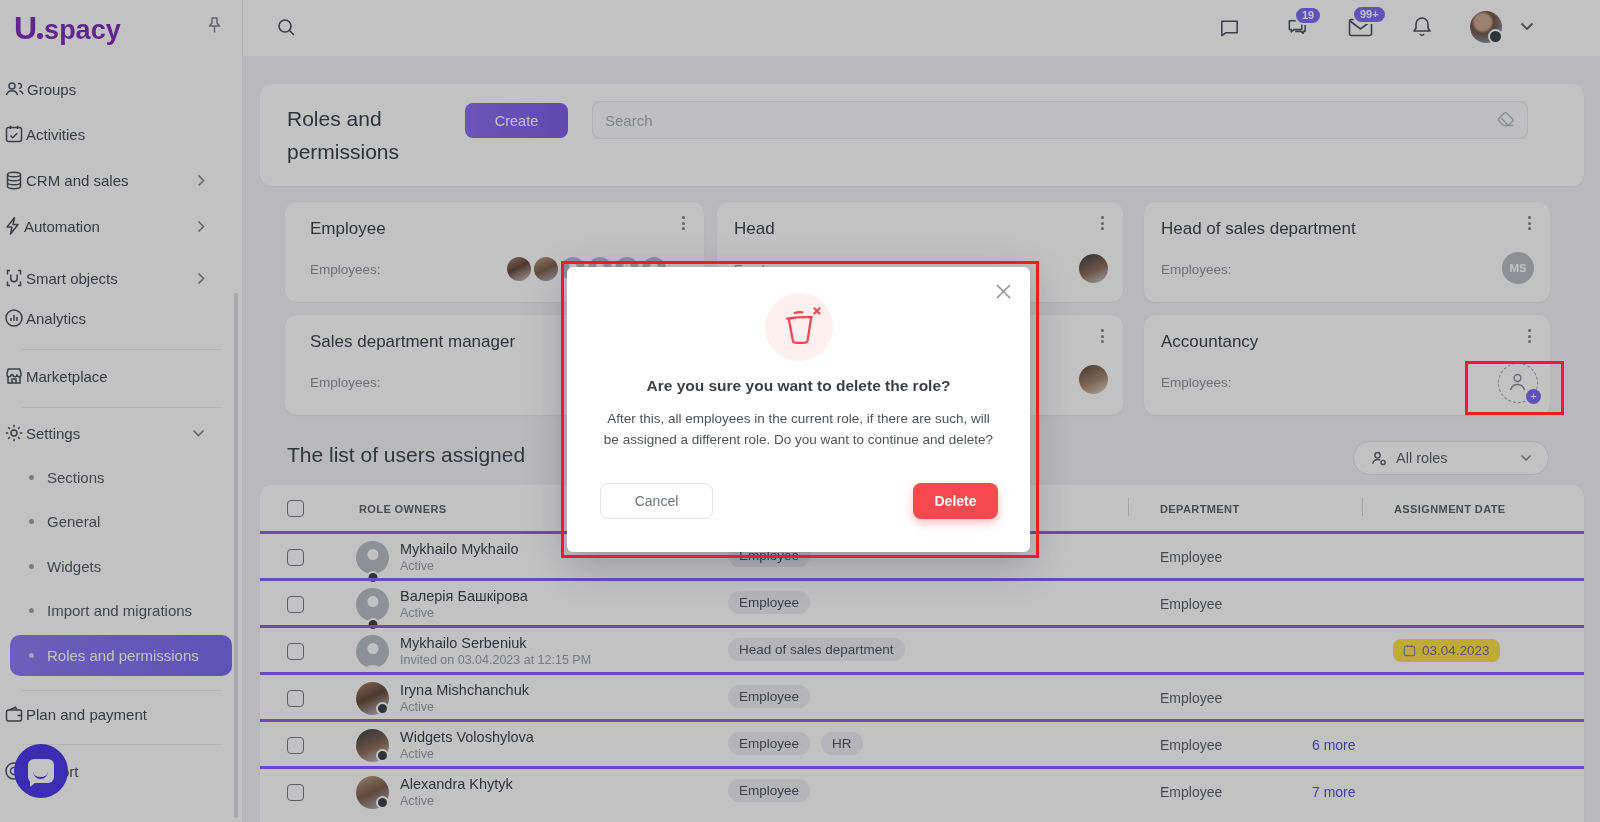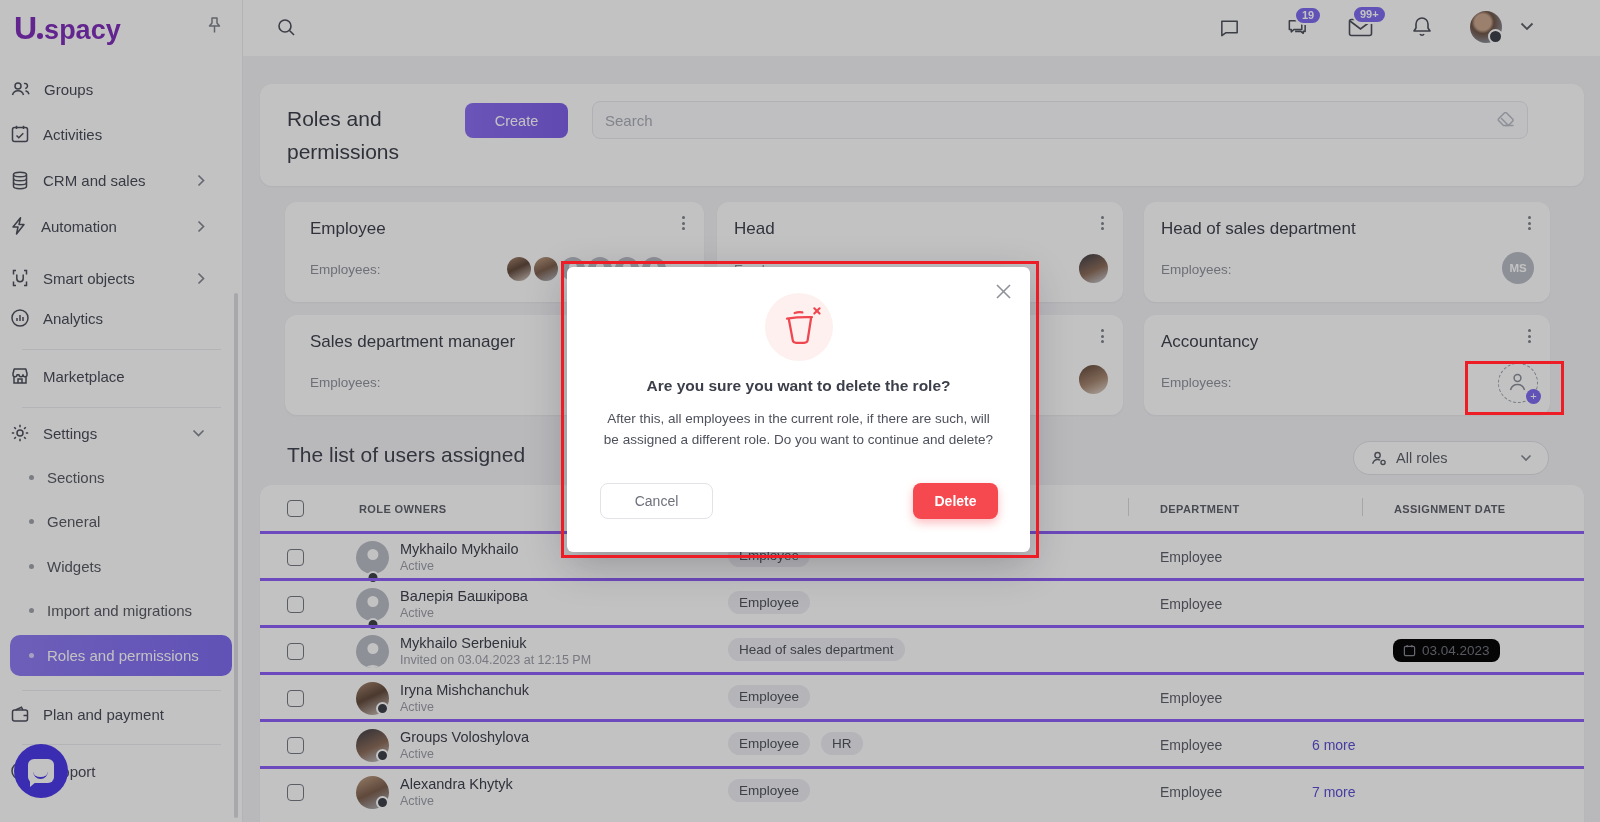--- a/index.html
+++ b/index.html
@@ -13,21 +13,21 @@
   .content-bg { left:243px; top:56px; width:1357px; height:766px; background:#f3f3f6; }
 
   .logo { left:14px; top:10px; display:flex; align-items:baseline; cursor:pointer; }
   .logo-u { font-size:32px; font-weight:800; color:#7e2ab8; letter-spacing:-1px; }
   .logo-dot { width:6px; height:6px; border-radius:50%; background:#7e2ab8; margin:0 1px 14px 1px; display:inline-block; }
   .logo-rest { font-size:27px; font-weight:700; color:#7e2ab8; letter-spacing:0; }
 
   .icon { display:inline-block; }
   .icon svg { display:block; }
 
-  .side-item { left:0; width:243px; height:26px; display:flex; align-items:center; gap:13px; padding-left:10px; color:#474a54; font-size:15px; cursor:pointer; }
+  .side-item { left:0; width:243px; height:26px; display:flex; align-items:center; gap:2px; padding-left:4px; color:#474a54; font-size:15px; cursor:pointer; }
   .side-item .chev { margin-left:auto; margin-right:38px; }
   .side-sub { left:0; width:243px; height:24px; display:flex; align-items:center; padding-left:29px; color:#55585f; font-size:15px; cursor:pointer; }
   .side-sub .dot { width:5px; height:5px; border-radius:50%; background:#a0a3ab; margin-right:13px; }
   .side-active { left:10px; width:222px; height:41px; border-radius:10px; background:linear-gradient(90deg,#8d79f2,#7b68ee); display:flex; align-items:center; padding-left:19px; color:#fff; font-size:15px; cursor:pointer; }
   .side-active .dot { width:5px; height:5px; border-radius:50%; background:#d9d3fb; margin-right:13px; }
   .side-div { left:22px; width:199px; height:1px; background:#ececf0; }
   .side-scroll { left:234px; top:293px; width:4px; height:525px; background:#dcdce0; border-radius:2px; }
 
   .tb-badge { background:#7b68ee; color:#fff; font-size:11px; font-weight:700; border:2px solid #fff; border-radius:10px; padding:1px 6px; line-height:13px; z-index:3; }
   .tb-avatar { width:32px; height:32px; border-radius:50%; background:radial-gradient(circle at 40% 35%, #caa68c 0 28%, #6d5344 40%, #8a8d96 75%, #b9bcc4 100%); cursor:pointer; }
@@ -65,21 +65,21 @@
 
   .thead { font-size:11px; font-weight:700; letter-spacing:.4px; color:#5c5f68; }
   .cb { width:17px; height:17px; border:1.5px solid #74777f; border-radius:4px; background:transparent; cursor:pointer; }
   .coldiv { width:1px; height:18px; background:#d9dade; }
   .trow { left:260px; width:1324px; height:47px; border-top:3px solid #8b5cf6; }
   .rname { font-size:14.5px; color:#3b3e48; }
   .rstatus { font-size:12.5px; color:#9a9da5; }
   .badge { display:inline-block; background:#ecedf2; border-radius:14px; padding:4px 11px; font-size:13.5px; color:#4d5058; white-space:nowrap; }
   .dept { font-size:14px; color:#5b5e66; }
   .morelink { font-size:14px; color:#584bd2; cursor:pointer; }
-  .datepill { display:flex; align-items:center; gap:6px; background:#000000; border-radius:8px; padding:4px 10px; font-size:13.5px; color:#70737c;justify-content:flex-end; }
+  .datepill { display:flex; align-items:center; gap:6px; background:#fde047; border-radius:8px; padding:4px 10px; font-size:13.5px; color:#70737c;justify-content:flex-end; }
 
   
   .dim { left:0; top:0; width:1600px; height:822px; background:rgba(18,18,24,.26); z-index:40; }
   .modal { left:567px; top:267px; width:463px; height:285px; background:#fff; border-radius:6px; z-index:50; box-shadow:0 12px 40px rgba(20,20,30,.25); }
   .modal-close { position:absolute; right:18px; top:16px; cursor:pointer; }
   .trash-circle { position:absolute; left:50%; top:26px; transform:translateX(-50%); width:68px; height:68px; border-radius:50%; background:#fdf0ef; display:flex; align-items:center; justify-content:center; }
   .modal-title { position:absolute; left:0; top:110px; width:100%; text-align:center; font-size:15.5px; font-weight:700; color:#3c3f4a; }
   .modal-body { position:absolute; left:50%; top:142px; transform:translateX(-50%); width:392px; text-align:center; font-size:13.5px; line-height:1.55; color:#4e515b; }
   .btn-cancel { position:absolute; left:33px; top:216px; width:113px; height:36px; border:1px solid #e2e3e8; background:#fff; border-radius:8px; color:#6e717c; font-size:14px; font-family:inherit; cursor:pointer; }
   .btn-delete { position:absolute; left:346px; top:216px; width:85px; height:36px; border:none; background:#f6494f; border-radius:8px; color:#fff; font-size:14px; font-weight:600; font-family:inherit; cursor:pointer; box-shadow:0 4px 10px rgba(246,73,79,.35); }
@@ -447,21 +447,21 @@
   <span class="pv pv1 statusdot" style="left:96px;top:7px;width:33px;height:33px;overflow:visible;"></span>
   <span class="abs rname" style="left:140px;top:7px;">Iryna Mishchanchuk</span>
   <span class="abs rstatus" style="left:140px;top:25px;">Active</span>
   <span class="abs badge" style="left:468px;top:10px;">Employee</span>
   <span class="abs dept" style="left:900px;top:15px;">Employee</span>
 </div>
 
 <div class="abs trow" style="top:719px;">
   <span class="abs cb" style="left:27px;top:15px;"></span>
   <span class="pv pv3 statusdot" style="left:96px;top:7px;width:33px;height:33px;overflow:visible;"></span>
-  <span class="abs rname" style="left:140px;top:7px;">Groups Voloshylova</span>
+  <span class="abs rname" style="left:140px;top:7px;">Widgets Voloshylova</span>
   <span class="abs rstatus" style="left:140px;top:25px;">Active</span>
   <span class="abs badge" style="left:468px;top:10px;">Employee</span>
   <span class="abs badge" style="left:561px;top:10px;">HR</span>
   <span class="abs dept" style="left:900px;top:15px;">Employee</span>
   <span class="abs morelink" style="left:1052px;top:15px;">6 more</span>
 </div>
 
 <div class="abs trow" style="top:766px;">
   <span class="abs cb" style="left:27px;top:15px;"></span>
   <span class="pv pv2 statusdot" style="left:96px;top:7px;width:33px;height:33px;overflow:visible;"></span>

